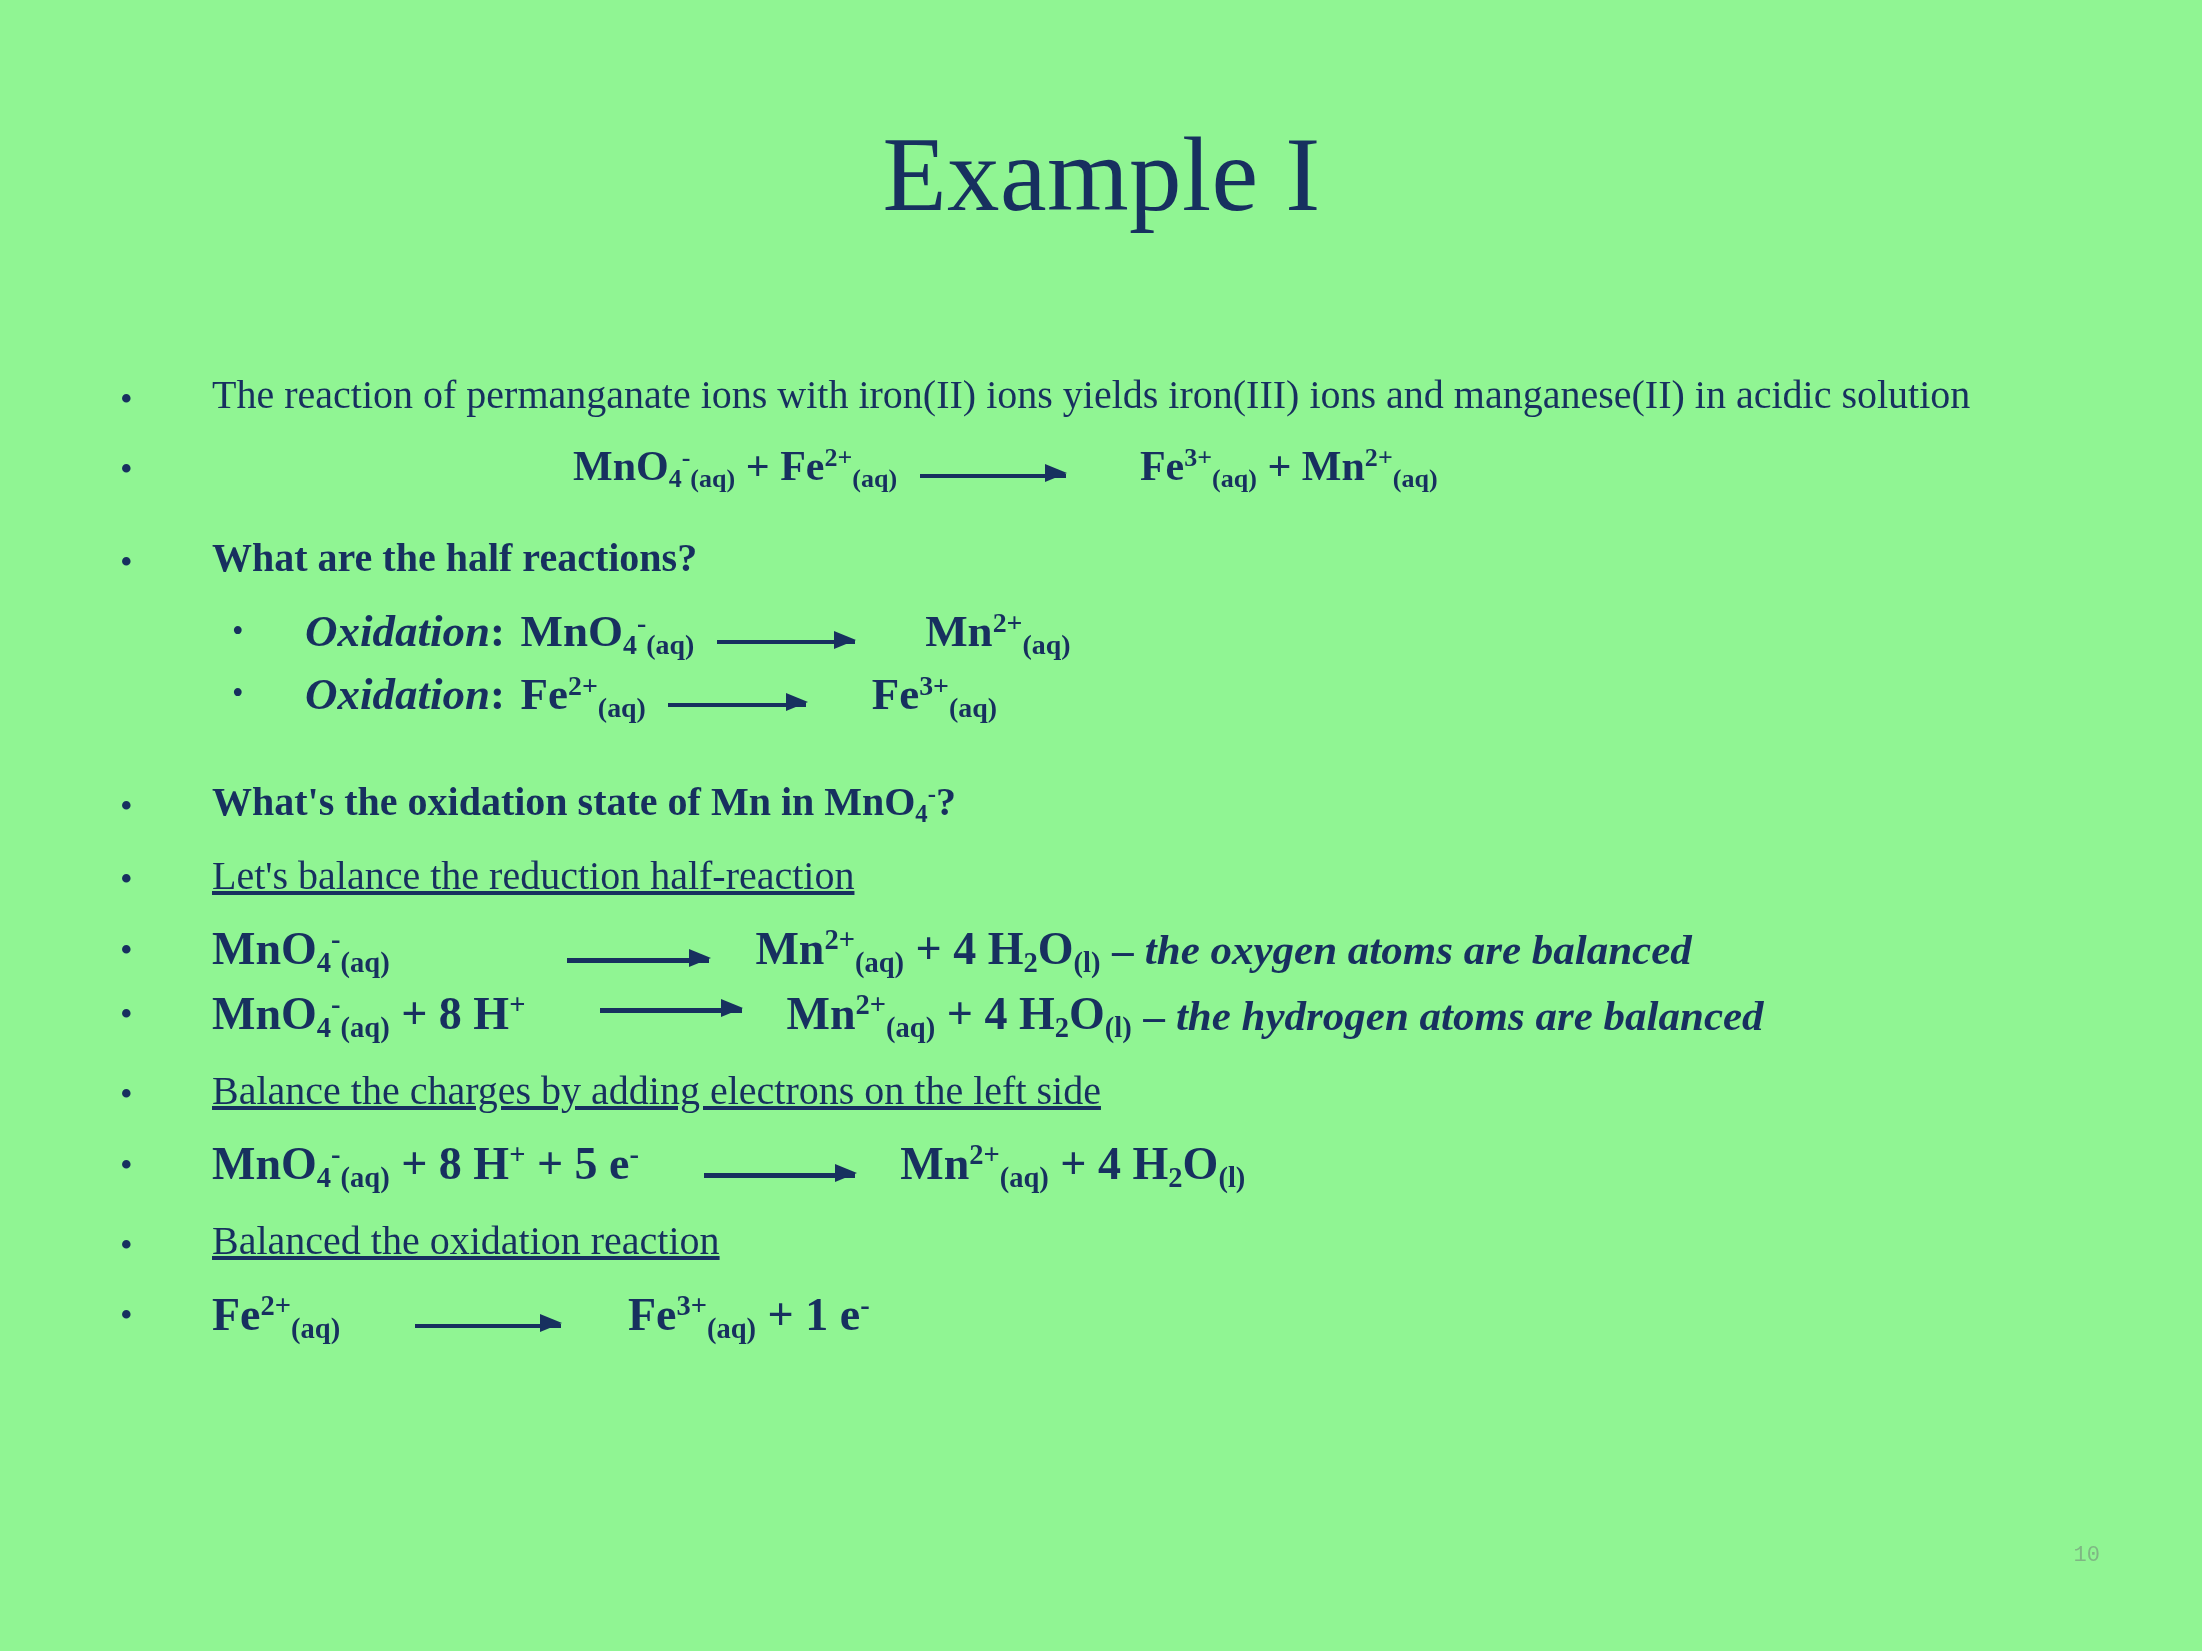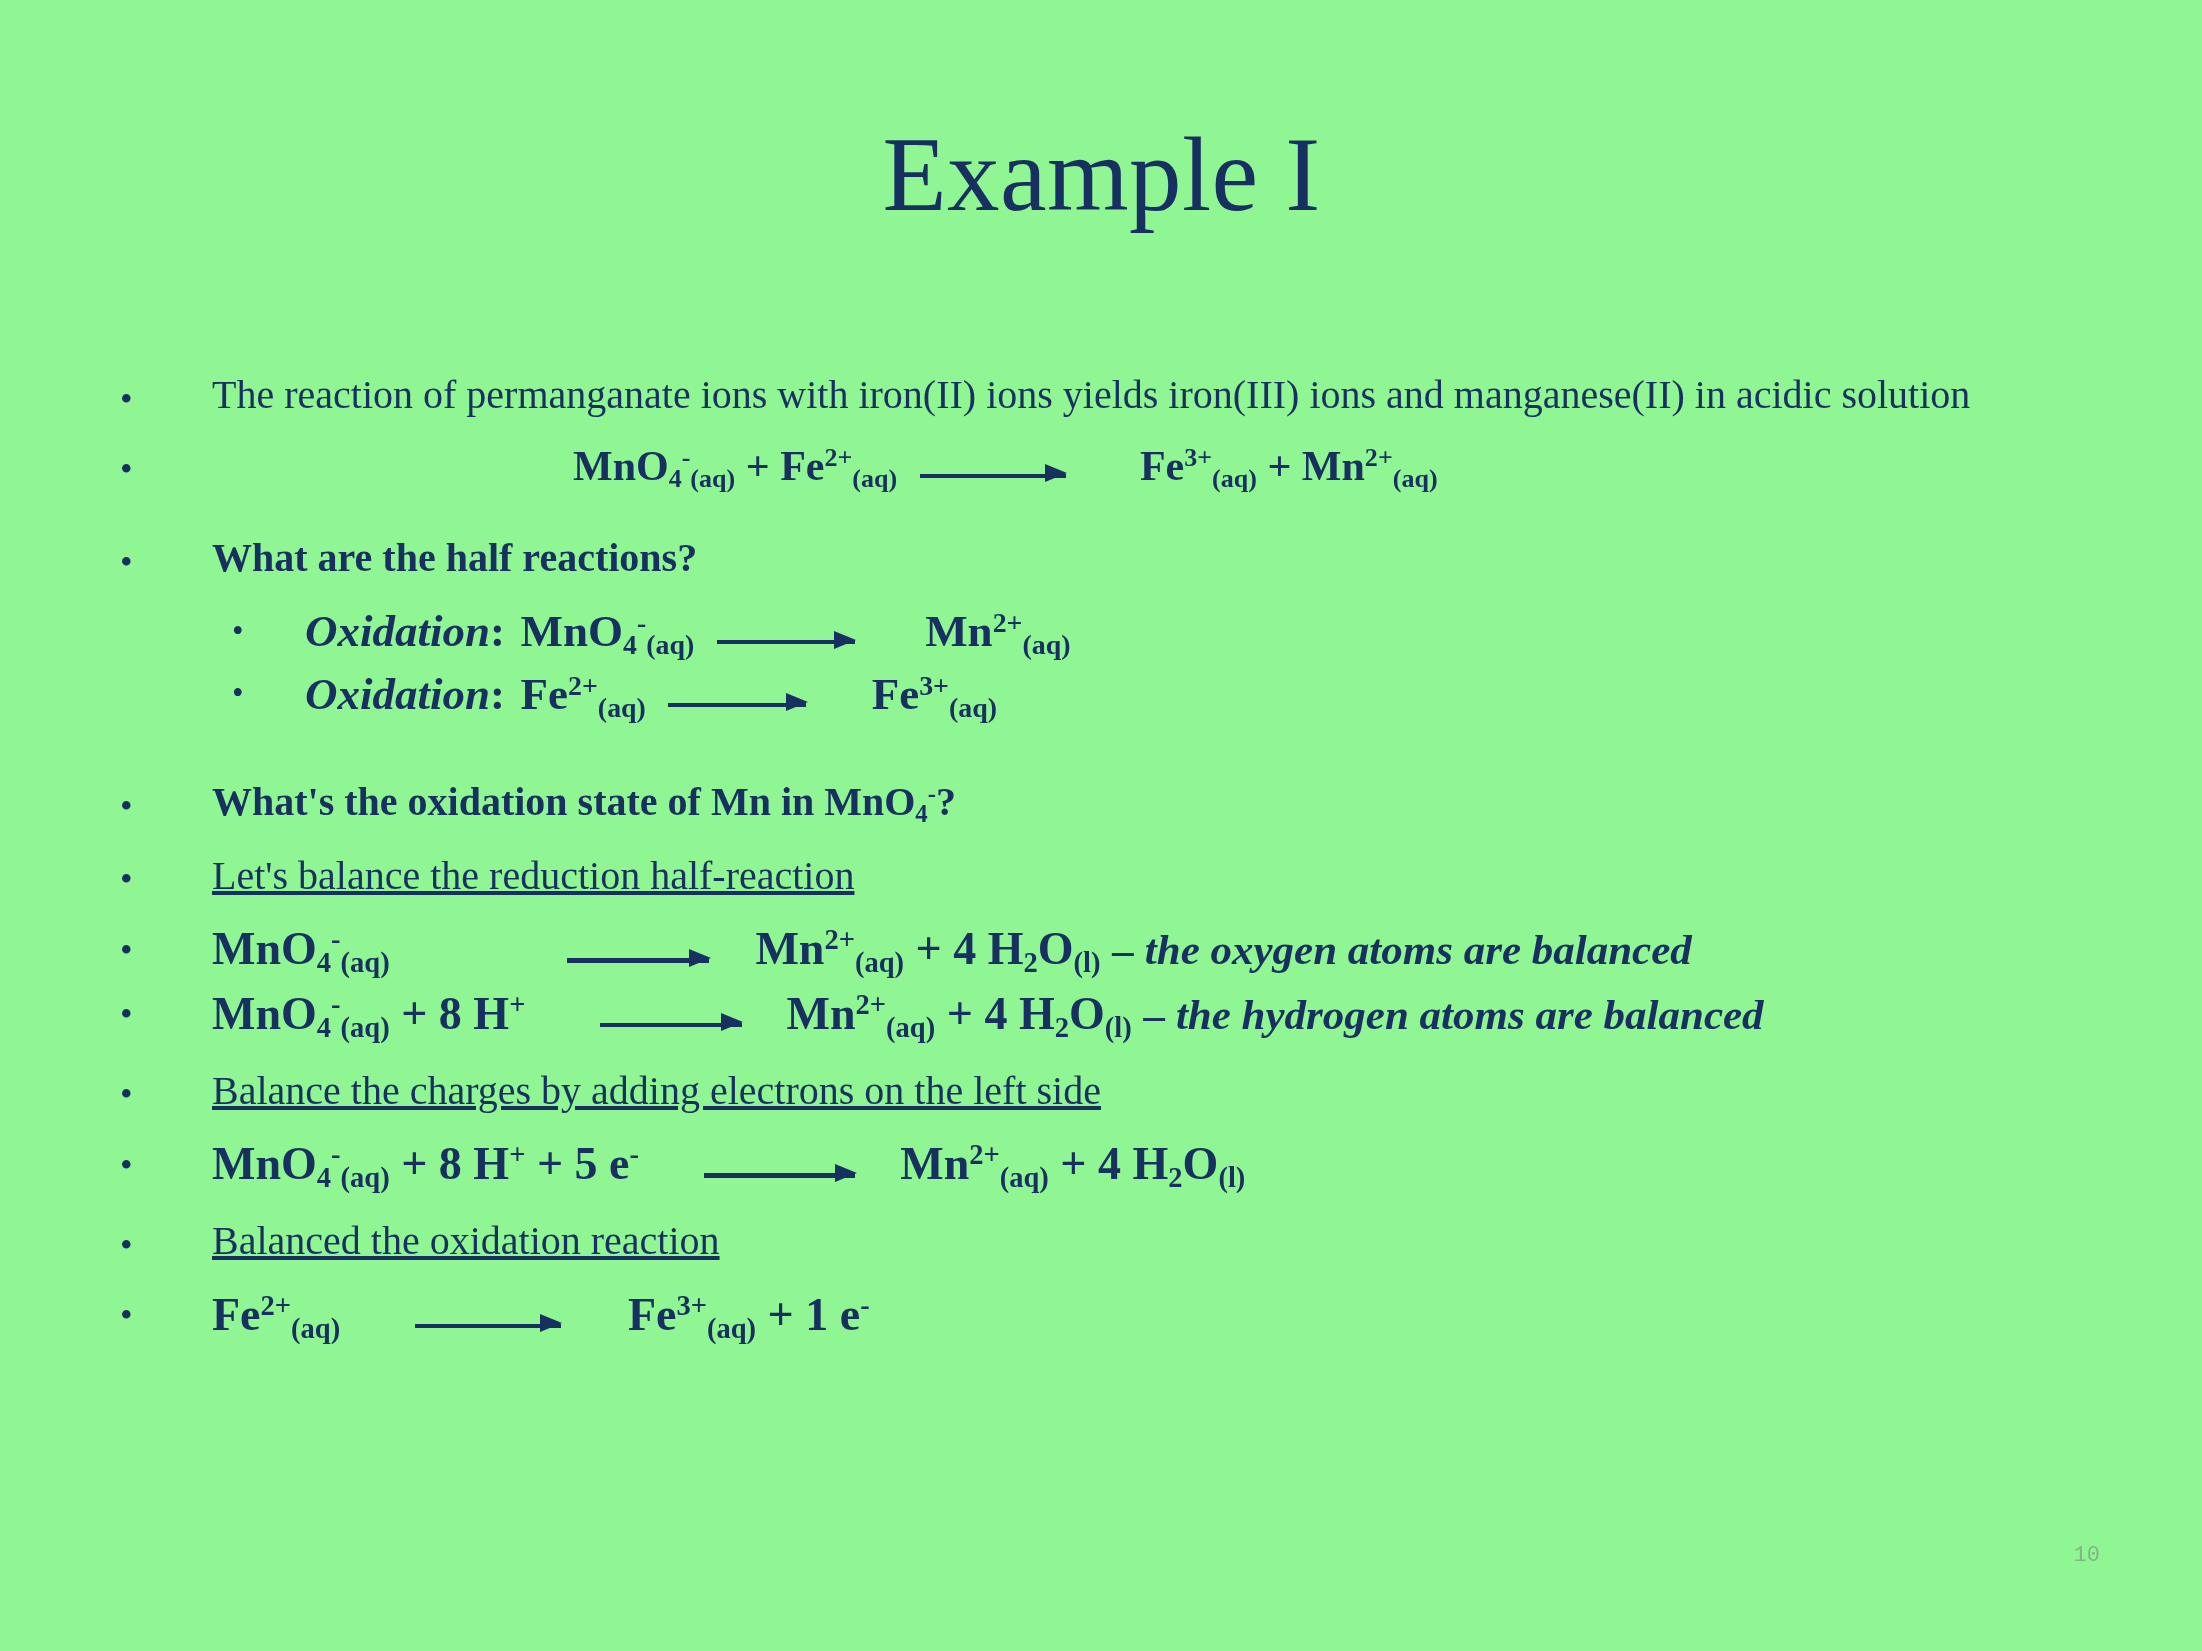--- a/index.html
+++ b/index.html
@@ -254,21 +254,21 @@
           <span style="display:inline-block;width:24px;"></span>
           <span>Mn<sup>2+</sup><sub>(aq)</sub> + 4 H<sub>2</sub>O<sub>(l)</sub></span>
           <span class="trail">– the oxygen atoms are balanced</span>
         </div>
       </div>
     </div>
 
     <div class="row">
       <div class="bullet">•</div>
       <div class="content">
-        <div class="eqline eq" style="font-size:46px;">
+        <div class="eqline eq" style="font-size:46px;align-items:center;">
           <span>MnO<sub>4</sub><sup>-</sup><sub>(aq)</sub> + 8 H<sup>+</sup></span>
           <span style="display:inline-block;width:52px;"></span>
           <span class="arrow" style="width:142px;">
               <span class="shaft"></span>
               <span class="head"></span>
             </span>
           <span style="display:inline-block;width:22.4px;"></span>
           <span>Mn<sup>2+</sup><sub>(aq)</sub> + 4 H<sub>2</sub>O<sub>(l)</sub></span>
           <span class="trail">– the hydrogen atoms are balanced</span>
         </div>

